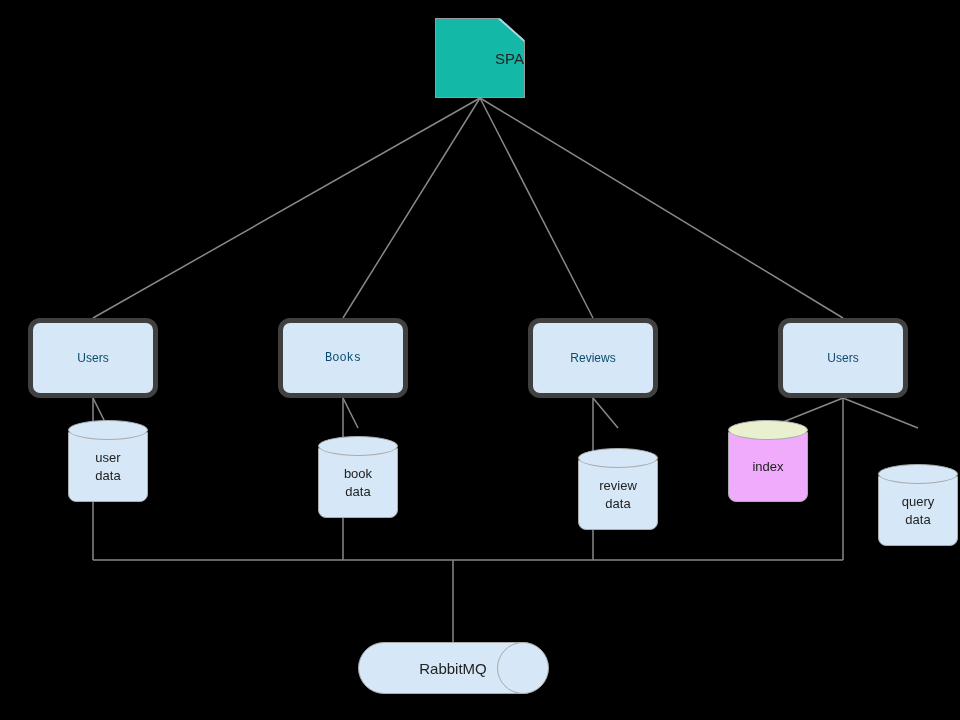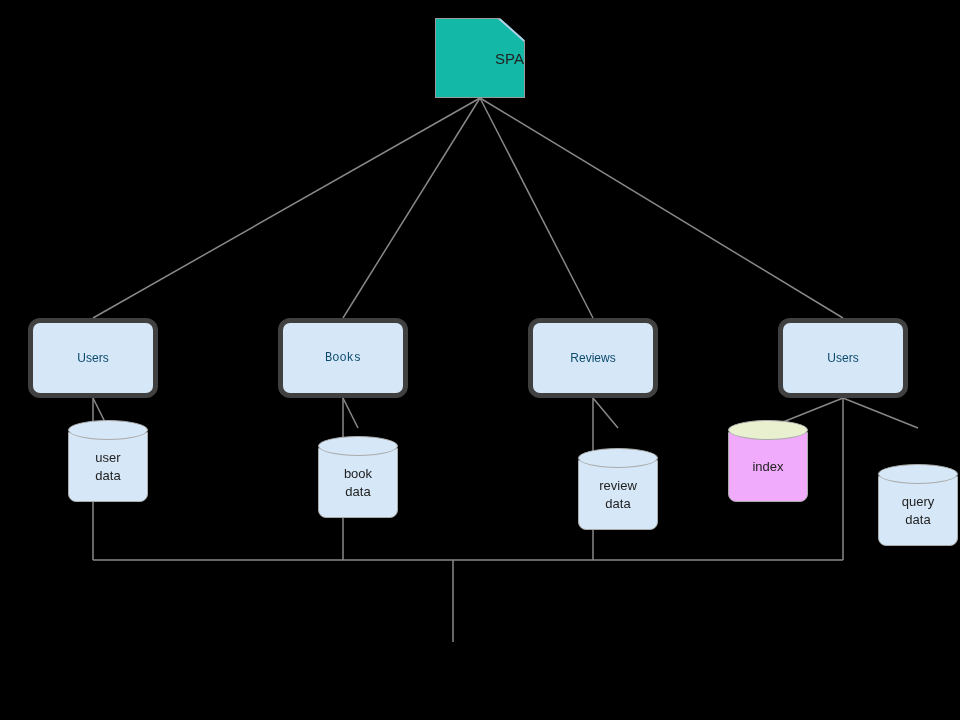--- a/index.html
+++ b/index.html
@@ -228,14 +228,17 @@
   <div class="db-cylinder db-index">
     <div class="db-top greenish"></div>
     <div class="db-body greenish">index</div>
   </div>
 
   <div class="db-cylinder db-querydata">
     <div class="db-top"></div>
     <div class="db-body">query<br>data</div>
   </div>
 
+  <div class="node-rabbitmq">
+    <span>RabbitMQ</span>
+  </div>
 
 </div>
 
 </body></html>

